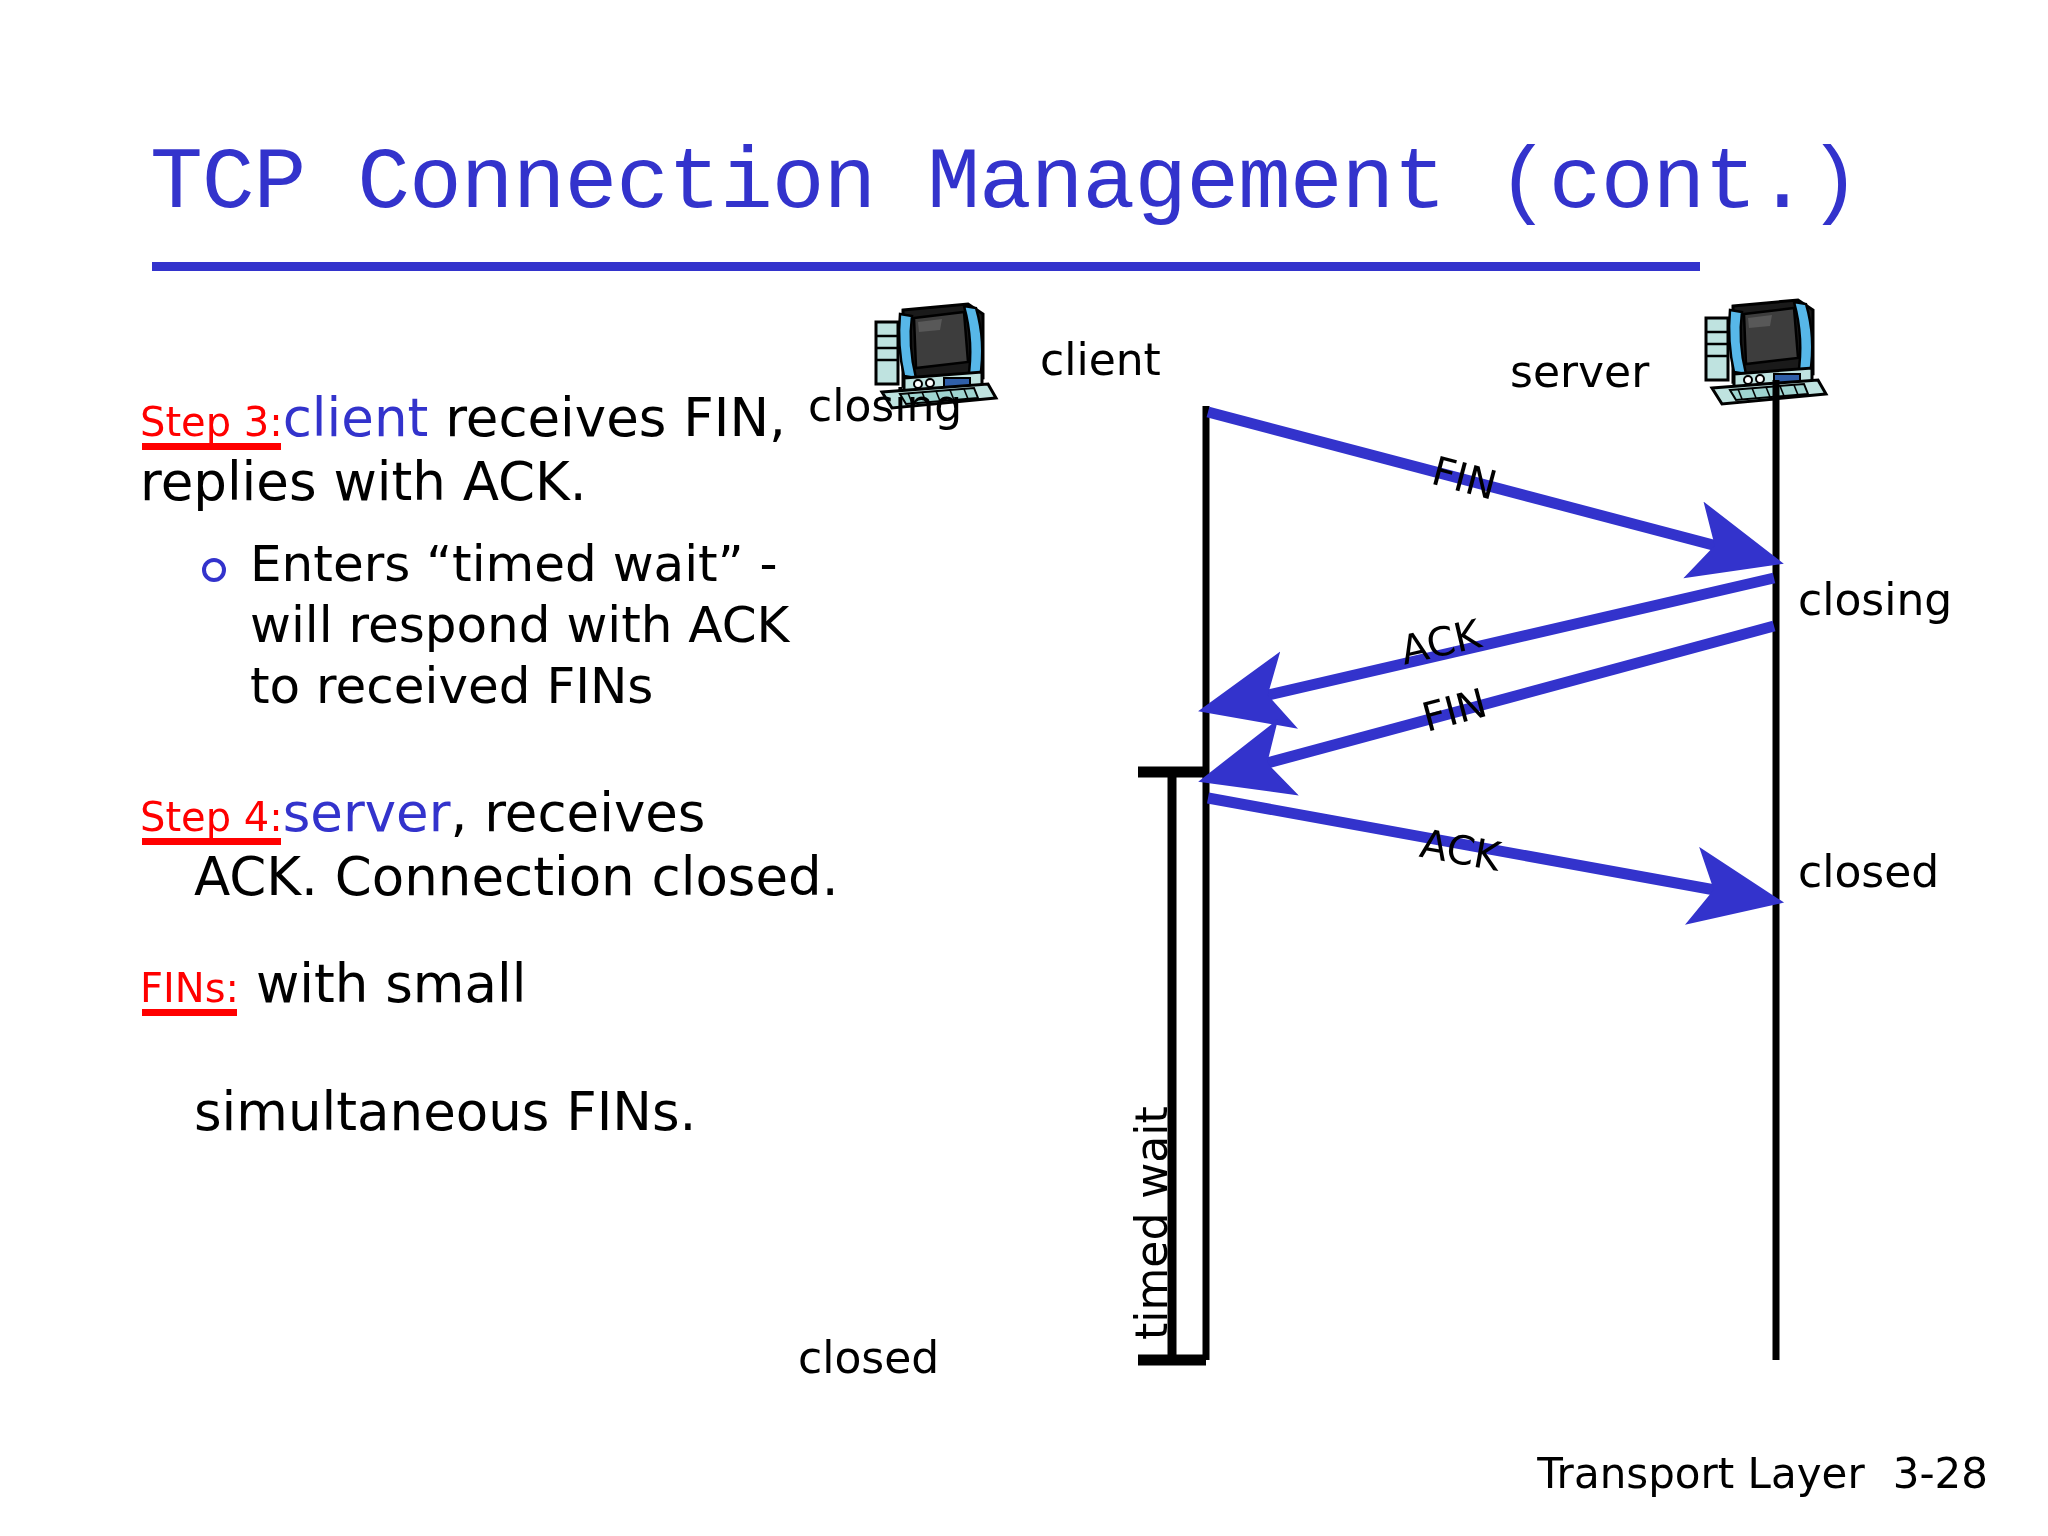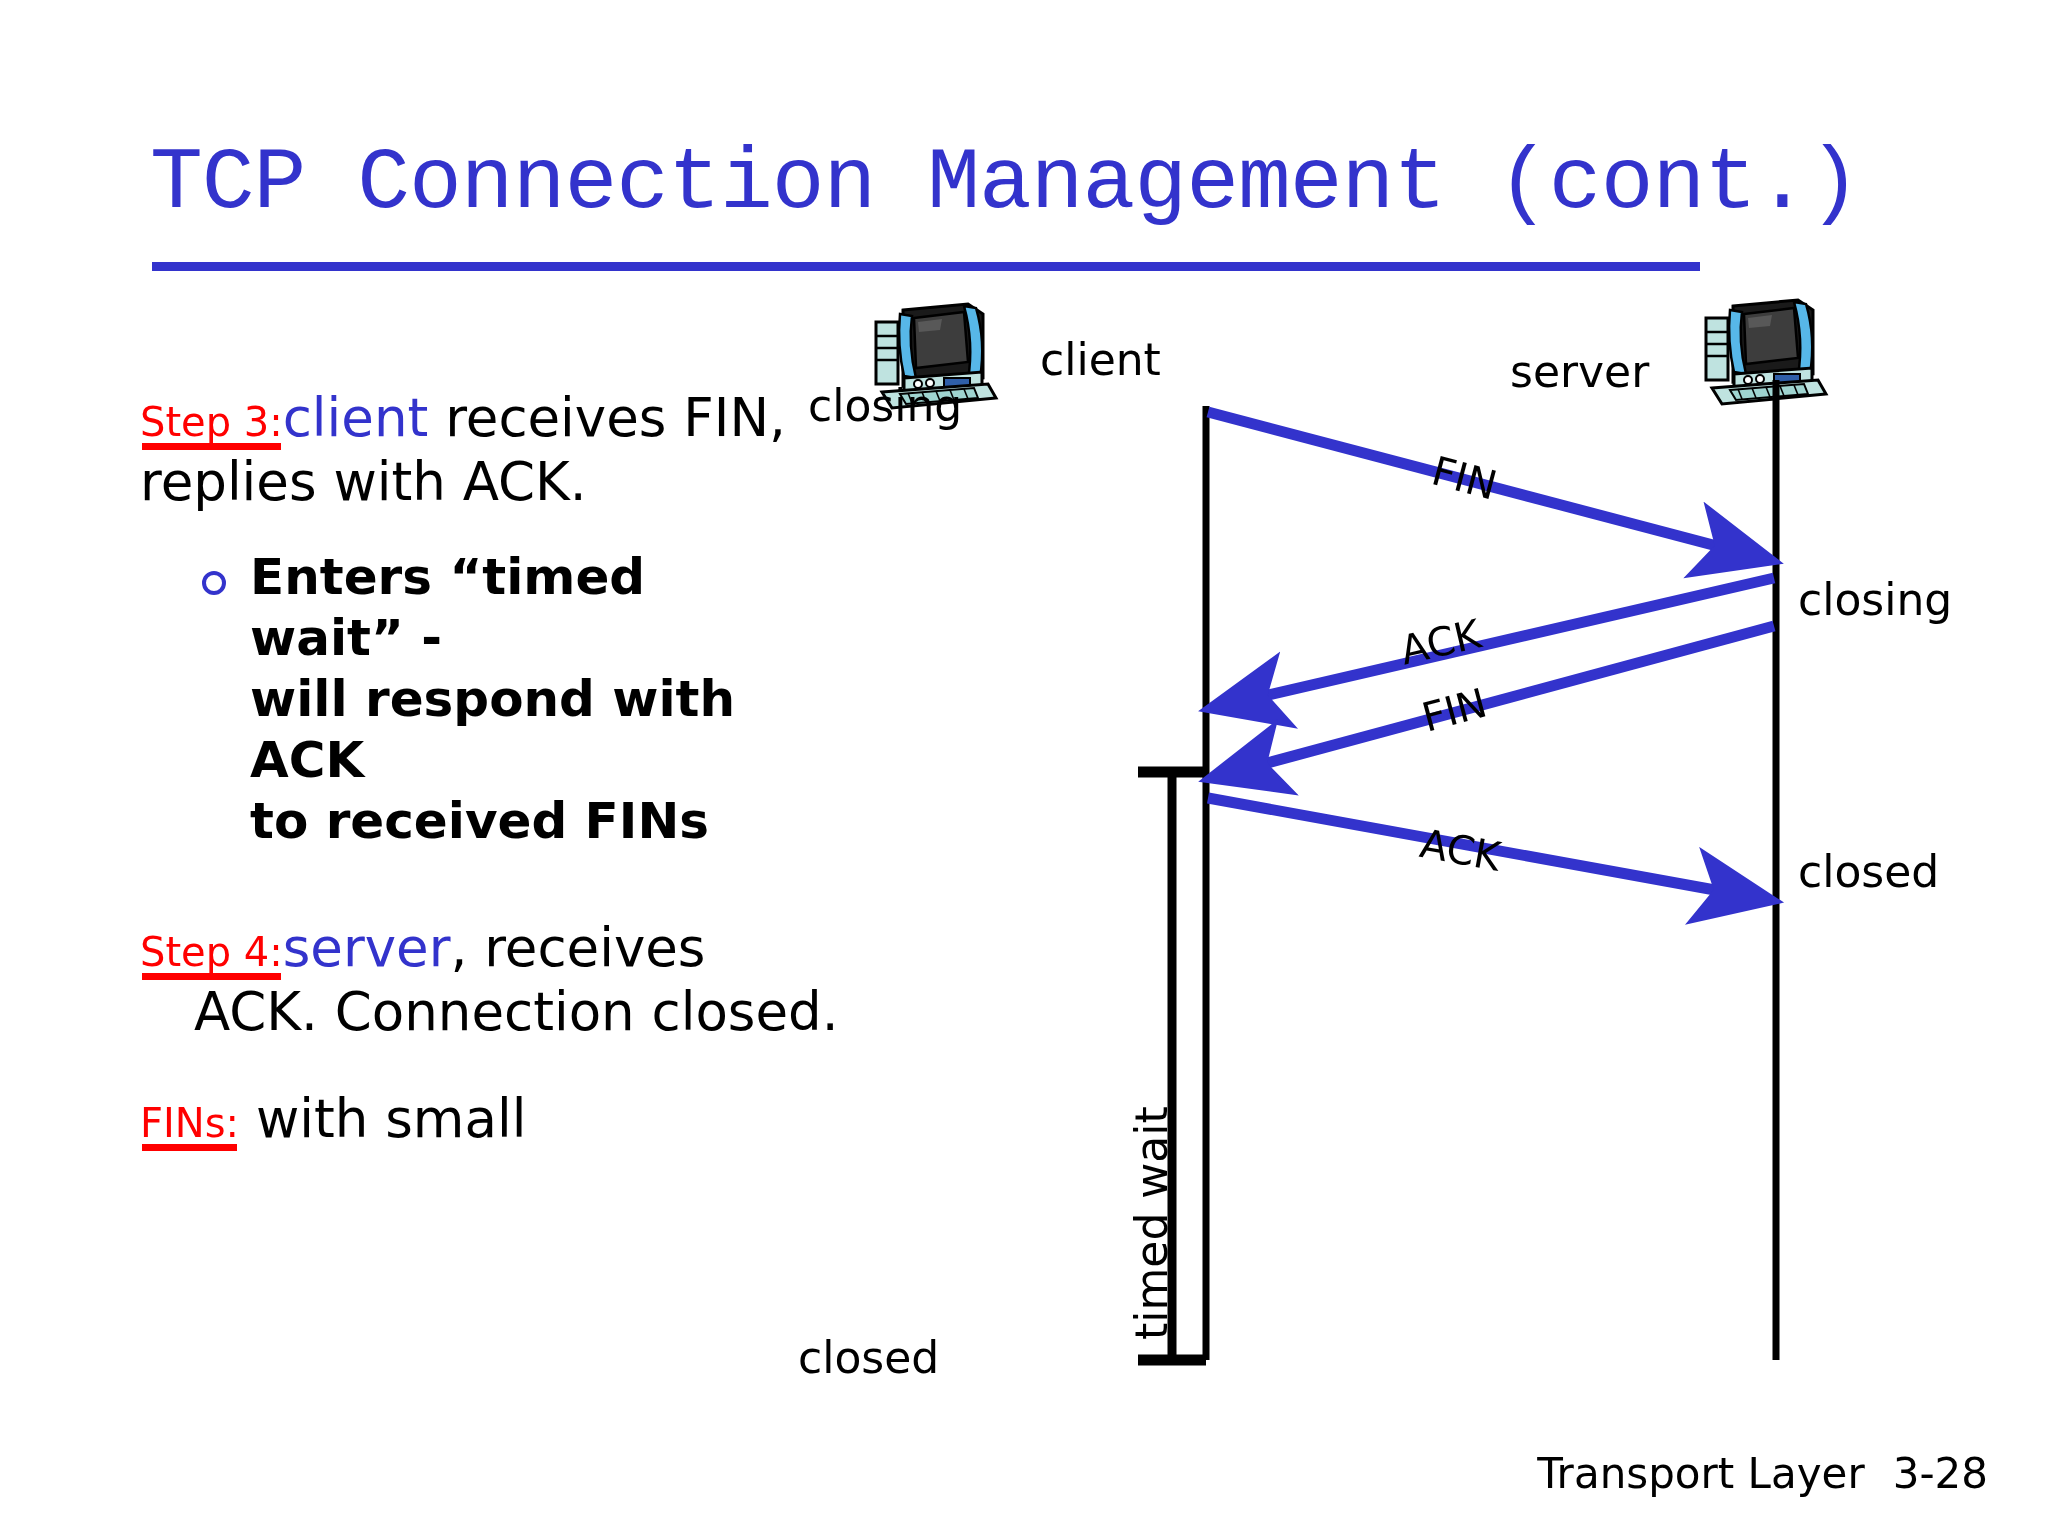--- a/index.html
+++ b/index.html
@@ -78,24 +78,23 @@
   .indent2 {
     text-indent: 0;
     padding-left: 54px;
     text-align: right;
   }
 
   
   .sub-bullet-row {
     display: flex;
     align-items: flex-start;
-    margin-top: 34px;
+    margin-top: 21px;
     margin-bottom: 28px;
     padding-left: 62px;
-    font-weight: bold;
   }
   .bullet-circle {
     flex: 0 0 auto;
     width: 24px;
     height: 24px;
     border: 4px solid #3333cc;
     border-radius: 50%;
     margin-top: 24px;
     margin-right: 24px;
     box-sizing: border-box;
@@ -187,20 +186,21 @@
     <div class="para">
       <span class="step-label">Step 4:</span><span class="role">server</span><span>, receives</span><br>
       <span class="indent2">ACK.  Connection closed.</span>
     </div>
 
     <div class="block-gap"></div>
 
     <div class="para">
       <span class="step-label">FINs:</span><span> with small</span><br>
       <br>
+      <span class="indent2">simultaneous FINs.</span>
     </div>
 
   </div>
 
   <div id="diagram">
 
     <span class="pc-icon" style="left:-110px; top:-60px;">
       <svg width="135" height="115" viewBox="0 0 135 115" xmlns="http://www.w3.org/2000/svg">
 
         <rect x="6" y="22" width="22" height="62" fill="#bfe3e0" stroke="#000" stroke-width="3"></rect>

